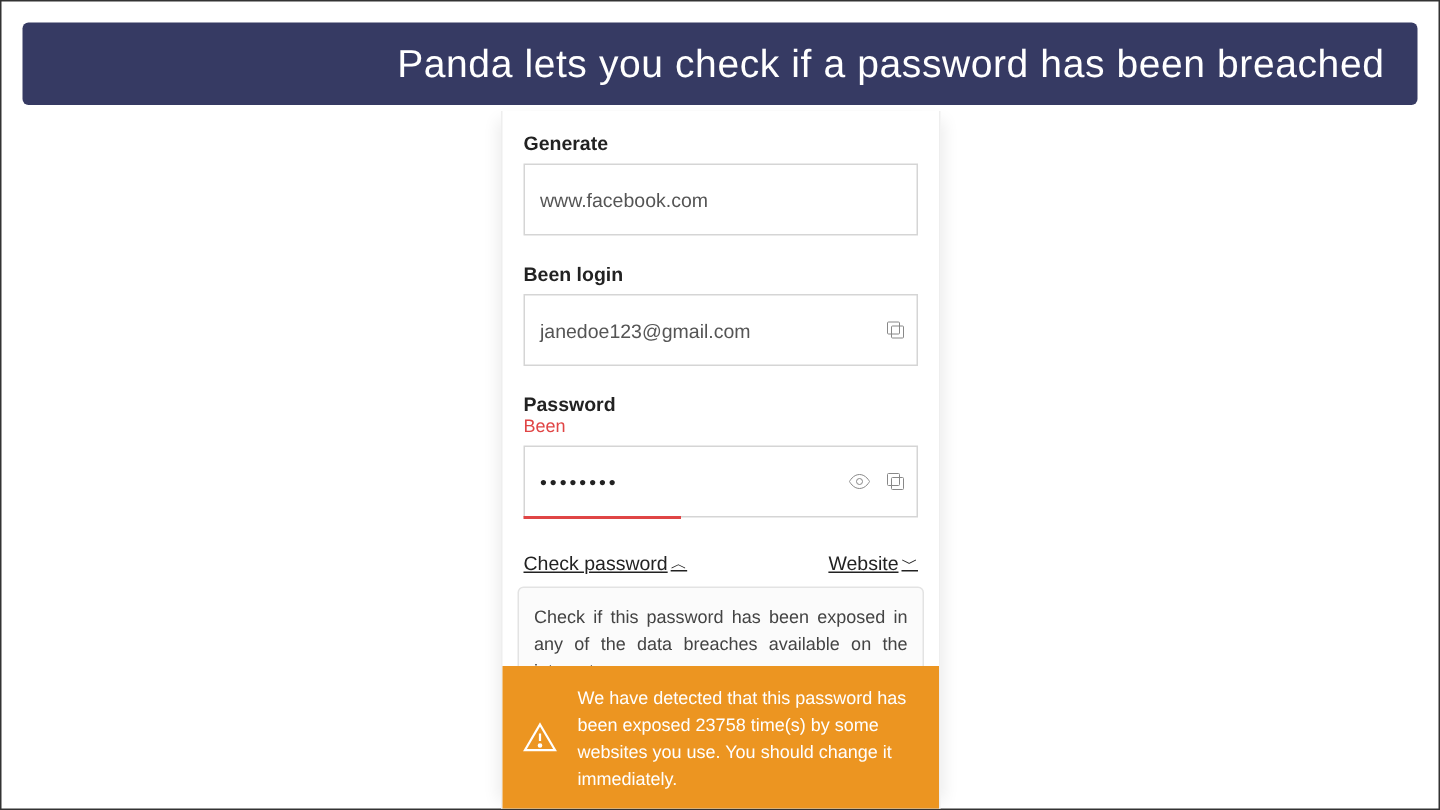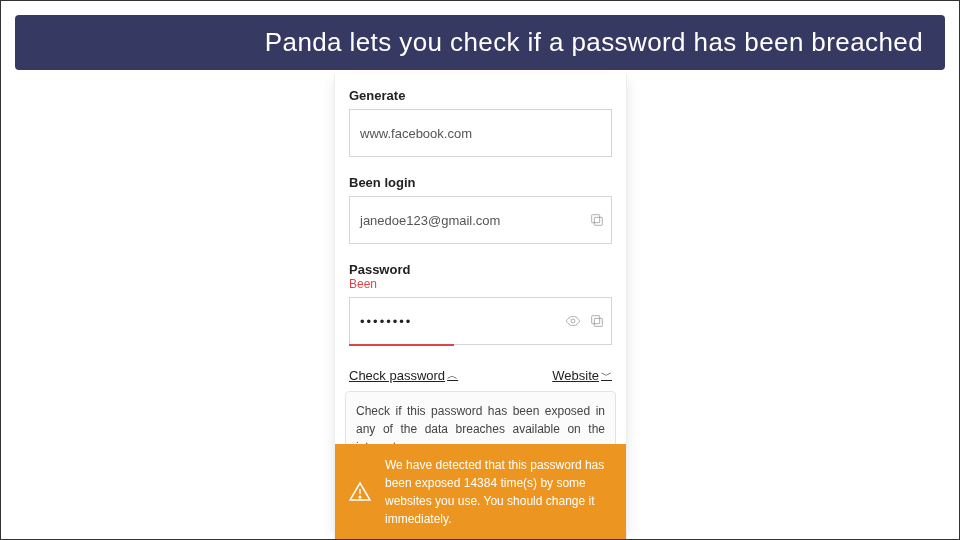--- a/index.html
+++ b/index.html
@@ -166,15 +166,15 @@
   </div>
 
   <div class="warning">
     <div class="tri">
       <svg viewBox="0 0 24 24">
           <path d="M12 3 L22 20 H2 Z"></path>
           <line x1="12" y1="9" x2="12" y2="14"></line>
           <circle cx="12" cy="17" r="0.8" fill="#fff"></circle>
         </svg>
     </div>
-    <div class="msg">We have detected that this password has been exposed 14384 time(s) by some websites you use. You should change it immediately.</div>
+    <div class="msg">We have detected that this password has been exposed 23758 time(s) by some websites you use. You should change it immediately.</div>
   </div>
 </div>
 
 </body></html>

